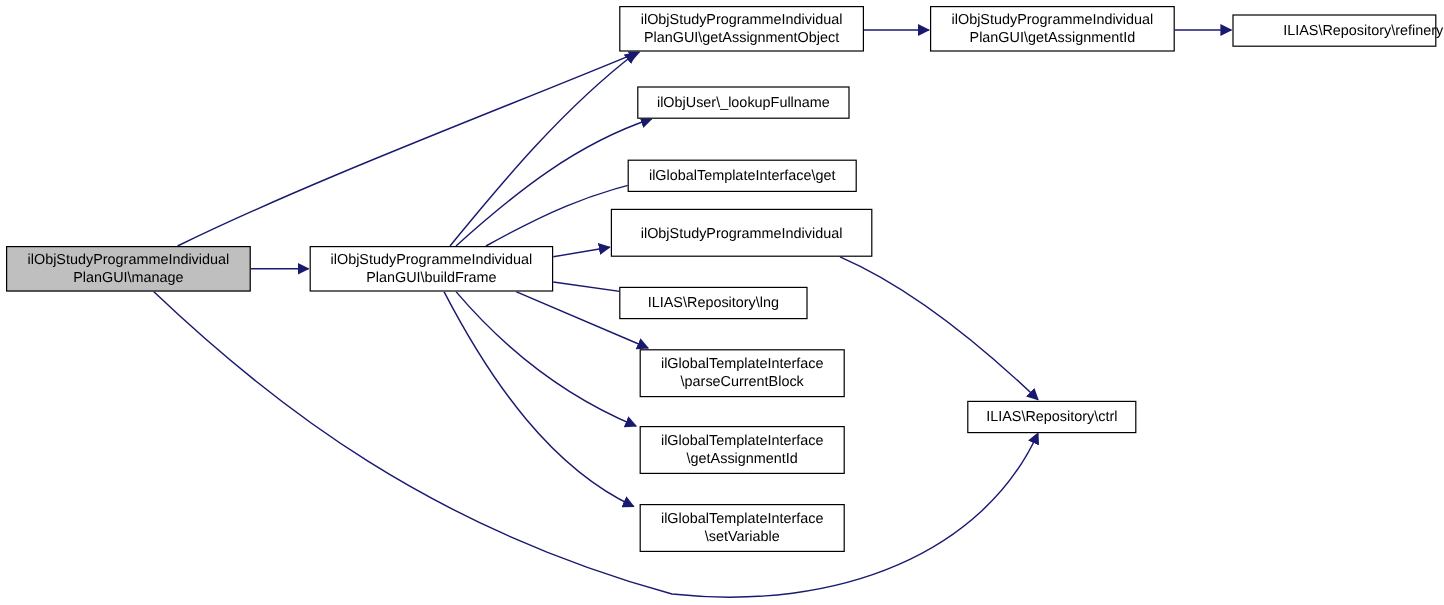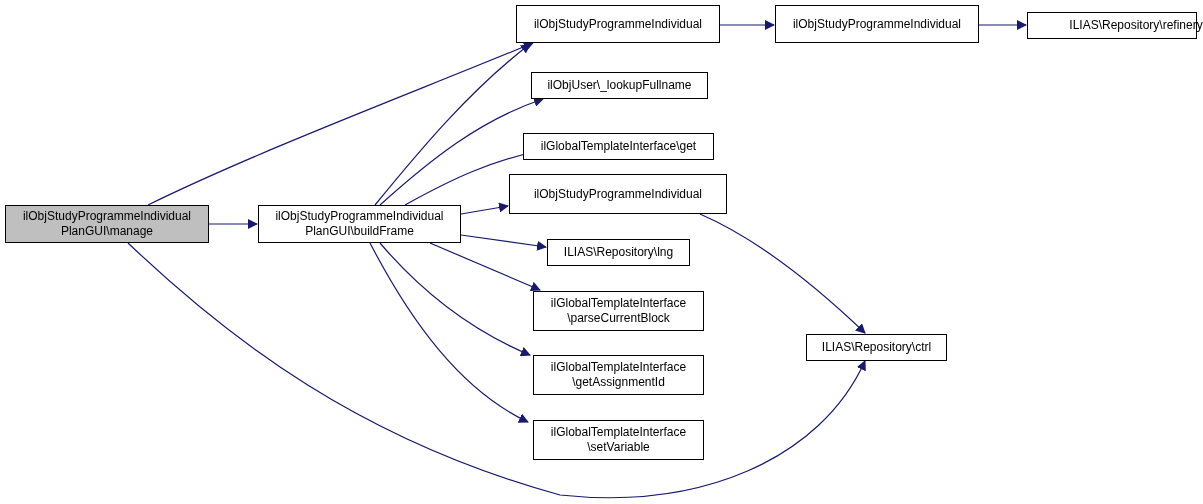--- a/index.html
+++ b/index.html
@@ -49,38 +49,39 @@
   </div>
   <div class="node" id="n-buildFrame" style="left: 258px; top: 205px; width: 203px; height: 38px;">
     <div>
         <span>ilObjStudyProgrammeIndividual</span>
         <span>PlanGUI\buildFrame</span>
       </div>
   </div>
   <div class="node" id="n-getAssignmentObject" style="left: 516px; top: 5px; width: 204px; height: 38px;">
     <div>
         <span>ilObjStudyProgrammeIndividual</span>
+        <span>PlanGUI\getAssignmentObject</span>
       </div>
   </div>
   <div class="node" id="n-lookupFullname" style="left: 531px; top: 72px; width: 177px; height: 27px;">
     <div>
         <span>ilObjUser\_lookupFullname</span>
       </div>
   </div>
   <div class="node" id="n-get" style="left: 523px; top: 120px; width: 191px; height: 27px; margin-top: 13px;">
     <div>
         <span>ilGlobalTemplateInterface\get</span>
       </div>
   </div>
   <div class="node" id="n-getLinkTargetForSubTab" style="left: 509px; top: 174px; width: 218px; height: 40px;">
     <div>
         <span>ilObjStudyProgrammeIndividual</span>
       </div>
   </div>
-  <div class="node" id="n-lng" style="left: 547px; top: 239px; width: 143px; height: 27px;">
+  <div class="node" id="n-lng" style="left: 516px; top: 239px; width: 157px; height: 27px;">
     <div>
         <span>ILIAS\Repository\lng</span>
       </div>
   </div>
   <div class="node" id="n-parseCurrentBlock" style="left: 533px; top: 291px; width: 171px; height: 40px;">
     <div>
         <span>ilGlobalTemplateInterface</span>
         <span>\parseCurrentBlock</span>
       </div>
   </div>
@@ -92,20 +93,21 @@
   </div>
   <div class="node" id="n-setVariable" style="left: 533px; top: 420px; width: 171px; height: 40px;">
     <div>
         <span>ilGlobalTemplateInterface</span>
         <span>\setVariable</span>
       </div>
   </div>
   <div class="node" id="n-getAssignmentId" style="left: 775px; top: 5px; width: 204px; height: 38px;">
     <div>
         <span>ilObjStudyProgrammeIndividual</span>
+        <span>PlanGUI\getAssignmentId</span>
       </div>
   </div>
   <div class="node" id="n-refinery" style="left: 1027px; top: 12px; width: 170px; height: 27px; padding-left: 48px;">
     <div>
         <span>ILIAS\Repository\refinery</span>
       </div>
   </div>
   <div class="node" id="n-ctrl" style="left: 806px; top: 334px; width: 141px; height: 27px; align-items: center;">
     <div>
         <span>ILIAS\Repository\ctrl</span>

